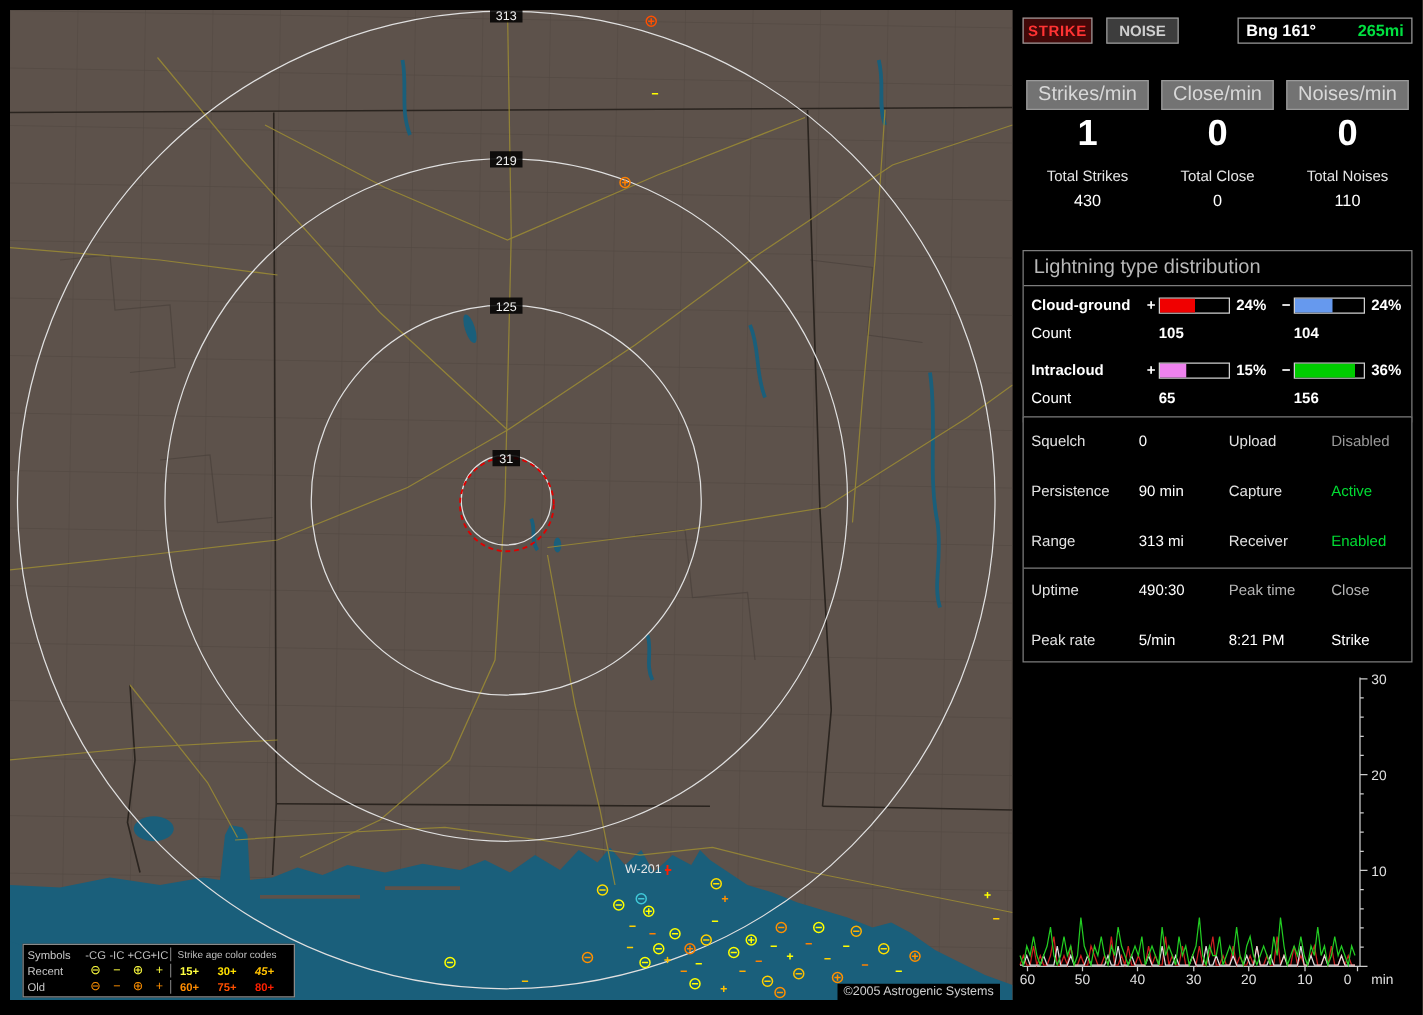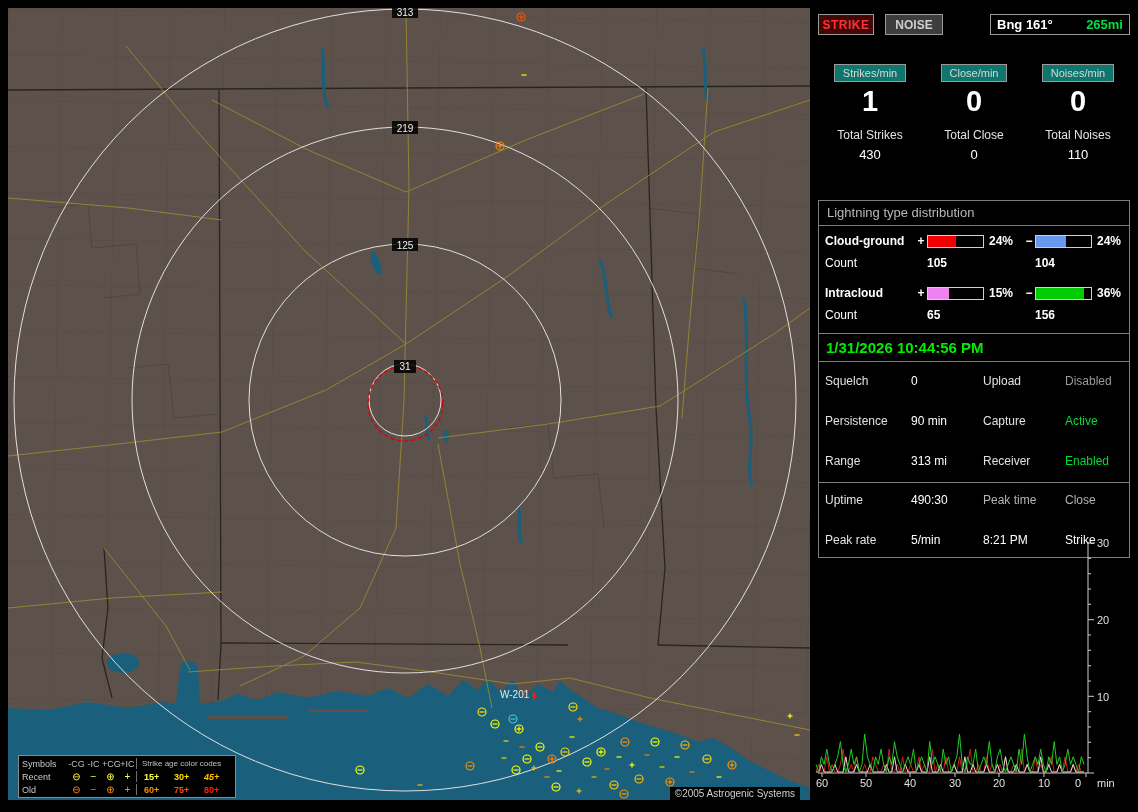--- a/index.html
+++ b/index.html
@@ -29,28 +29,28 @@
               font-weight:bold;font-size:12px;font-family:inherit;letter-spacing:.5px;padding:0;cursor:pointer}
   .btn-noise{margin-left:11px;width:58px;height:21px;background:#3d3d3d;border:1px solid #9a9a9a;color:#cfcfcf;
              font-weight:bold;font-size:12px;font-family:inherit;padding:0;cursor:pointer}
   .bearing-box{margin-left:auto;width:140px;height:21px;background:#000;border:1px solid #9a9a9a;display:flex;
                align-items:center;justify-content:space-between;padding:0 6px;box-sizing:border-box;font-weight:bold;font-size:13px}
   .bearing-label{color:#fff}
   .bearing-range{color:#00e040}
 
   .stats{position:absolute;top:56px;left:0;width:100%;display:grid;grid-template-columns:1fr 1fr 1fr;
          text-align:center;padding-top:8px}
-  .chip{display:inline-block;background:#0f766e;border:1px solid #9a9a9a;color:#d8d8d8;font-size:11px;padding:2px 8px}
+  .chip{display:inline-block;background:#737373;border:1px solid #9a9a9a;color:#d8d8d8;font-size:16px;padding:2px 8px}
   .bignum{color:#fff;font-size:29px;font-weight:bold;margin-top:3px}
   .total-label{color:#e4e4e4;font-size:12px;margin-top:10px}
   .total-value{color:#fff;font-size:13px;margin-top:5px}
 
   .dist-box{position:absolute;top:200px;left:0;width:312px;border:1px solid #7d7d7d;box-sizing:border-box;
             padding:0 6px 12px;background:#000}
-  .dist-title{color:#b8b8b8;font-size:13px;padding:4px 2px 5px 8px;border-bottom:1px solid #7d7d7d;margin:0 -6px}
+  .dist-title{color:#b8b8b8;font-size:16px;padding:4px 2px 5px 8px;border-bottom:1px solid #7d7d7d;margin:0 -6px}
   .dist-row{display:grid;grid-template-columns:90px 12px 58px 38px 12px 58px 36px;align-items:center;color:#fff;margin-top:8px}
   .dist-row.second{margin-top:16px}
   .dist-name{font-weight:bold}
   .dist-sign{text-align:center;font-weight:bold}
   .bar{display:inline-block;width:55px;height:11px;border:1px solid #d0d0d0;background:#000;box-sizing:content-box}
   .bar-fill{display:block;height:100%;width:0}
   .dist-pct{font-weight:bold;padding-left:4px}
   .count-row .c3{grid-column:3}
   .count-row .c6{grid-column:6}
   .dist-count{font-weight:bold}
@@ -451,21 +451,20 @@
       <span class="dist-pct">36%</span>
     </div>
     <div class="dist-row count-row">
       <span>Count</span>
       <span class="dist-count c3">65</span>
       <span class="dist-count c6">156</span>
     </div>
   </div>
 
   <div class="status-box">
-    <div class="datetime">1/31/2026 10:44:56 PM</div>
 
     <div class="settings-grid">
       <span class="s-label">Squelch</span>
       <span class="s-value">0</span>
       <span class="s-label">Upload</span>
       <span class="s-value" style="color: rgb(154, 154, 154);">Disabled</span>
 
       <span class="s-label">Persistence</span>
       <span class="s-value">90 min</span>
       <span class="s-label">Capture</span>

